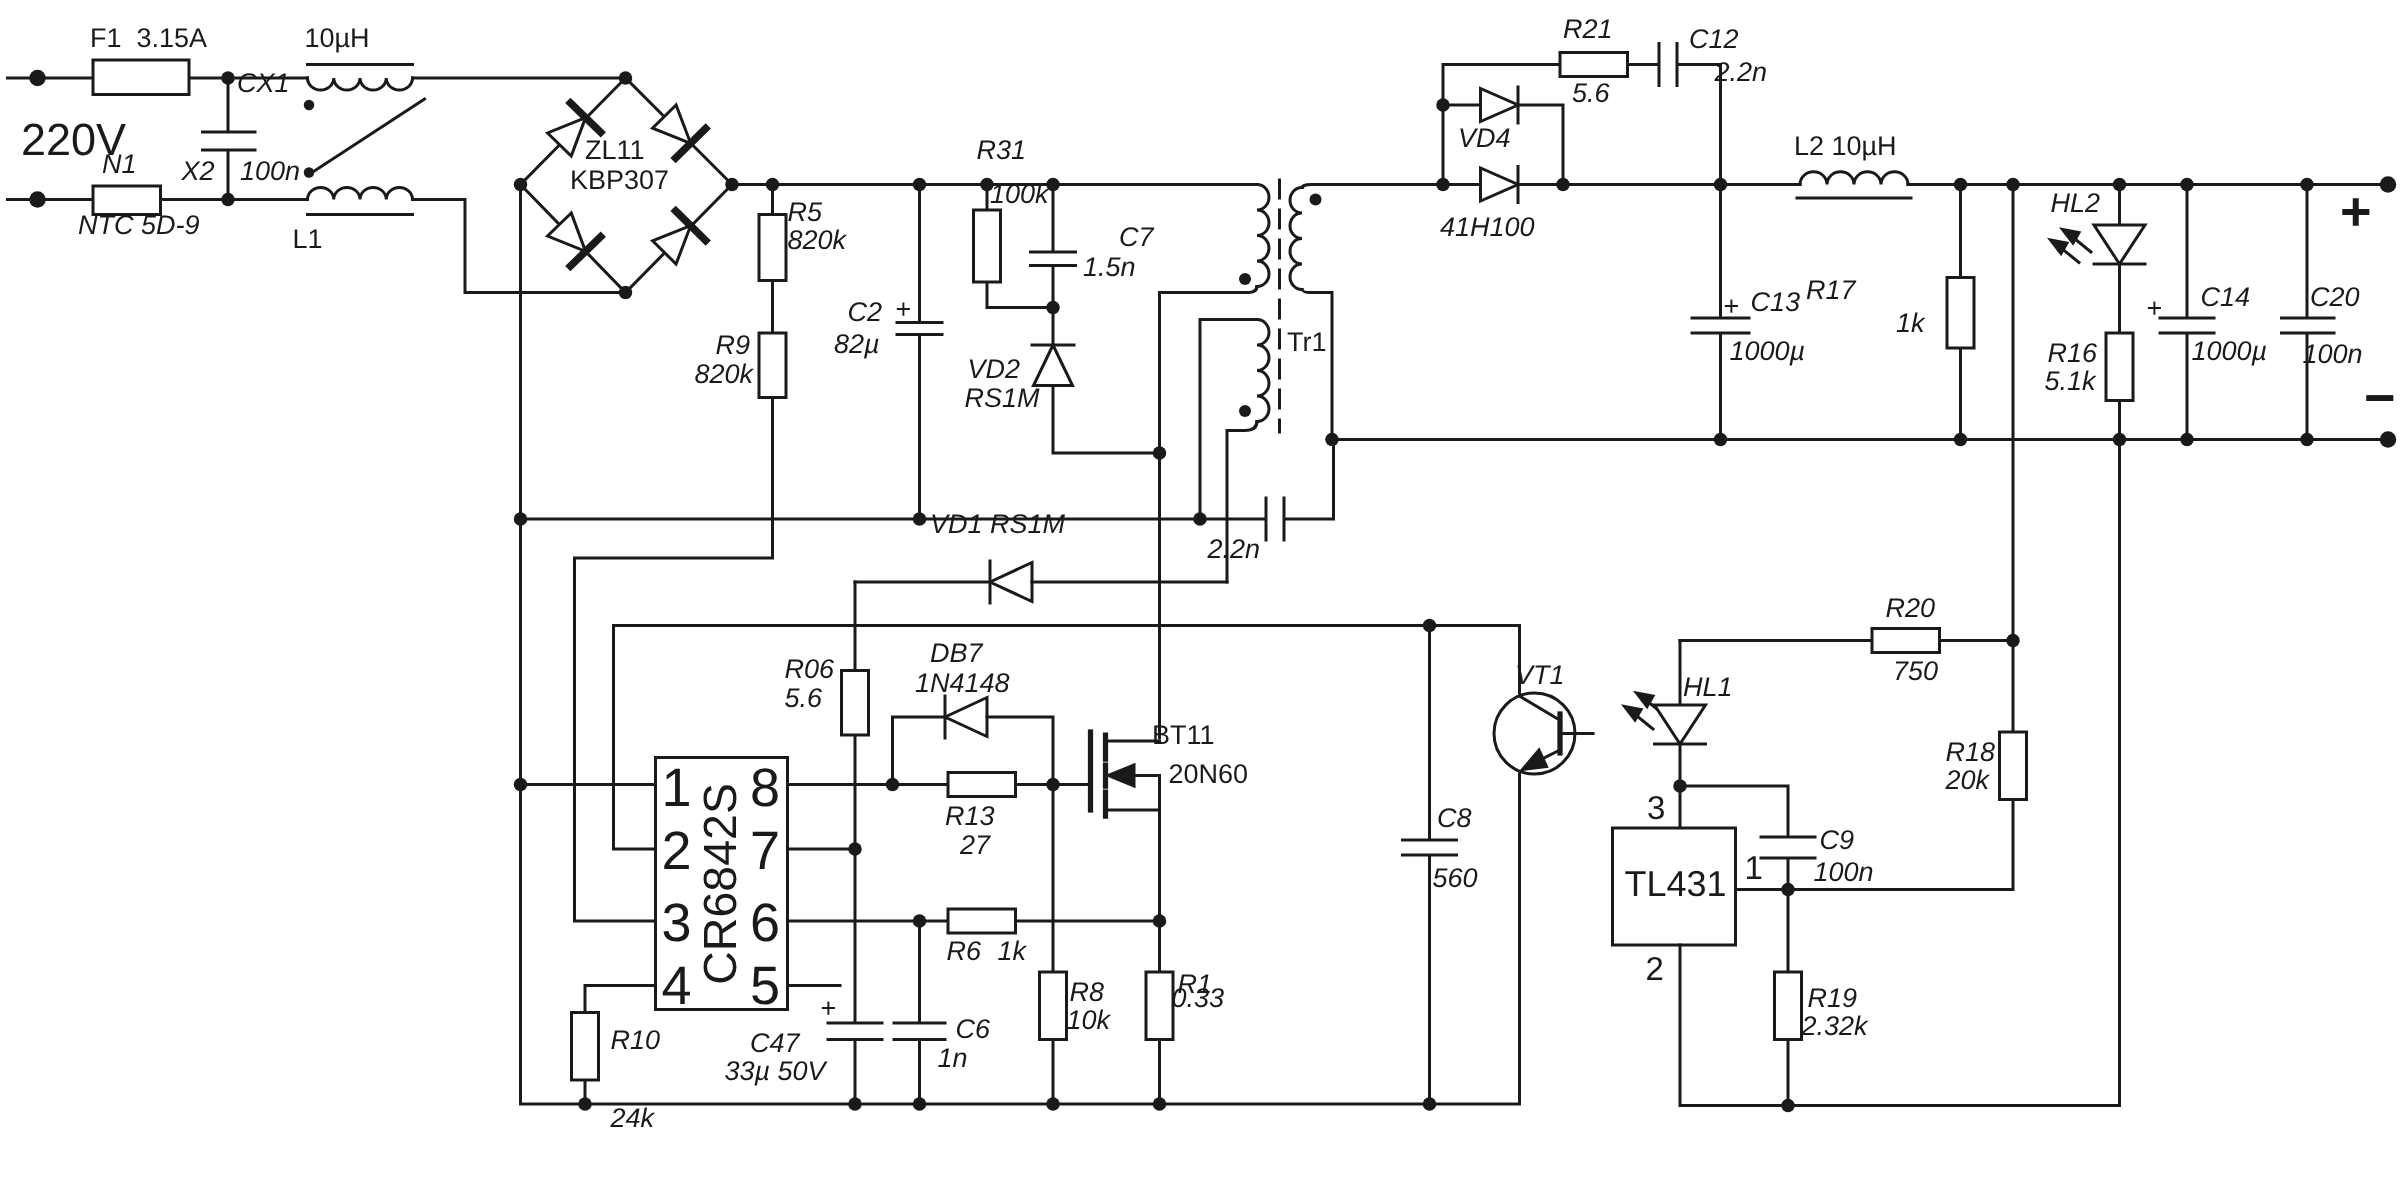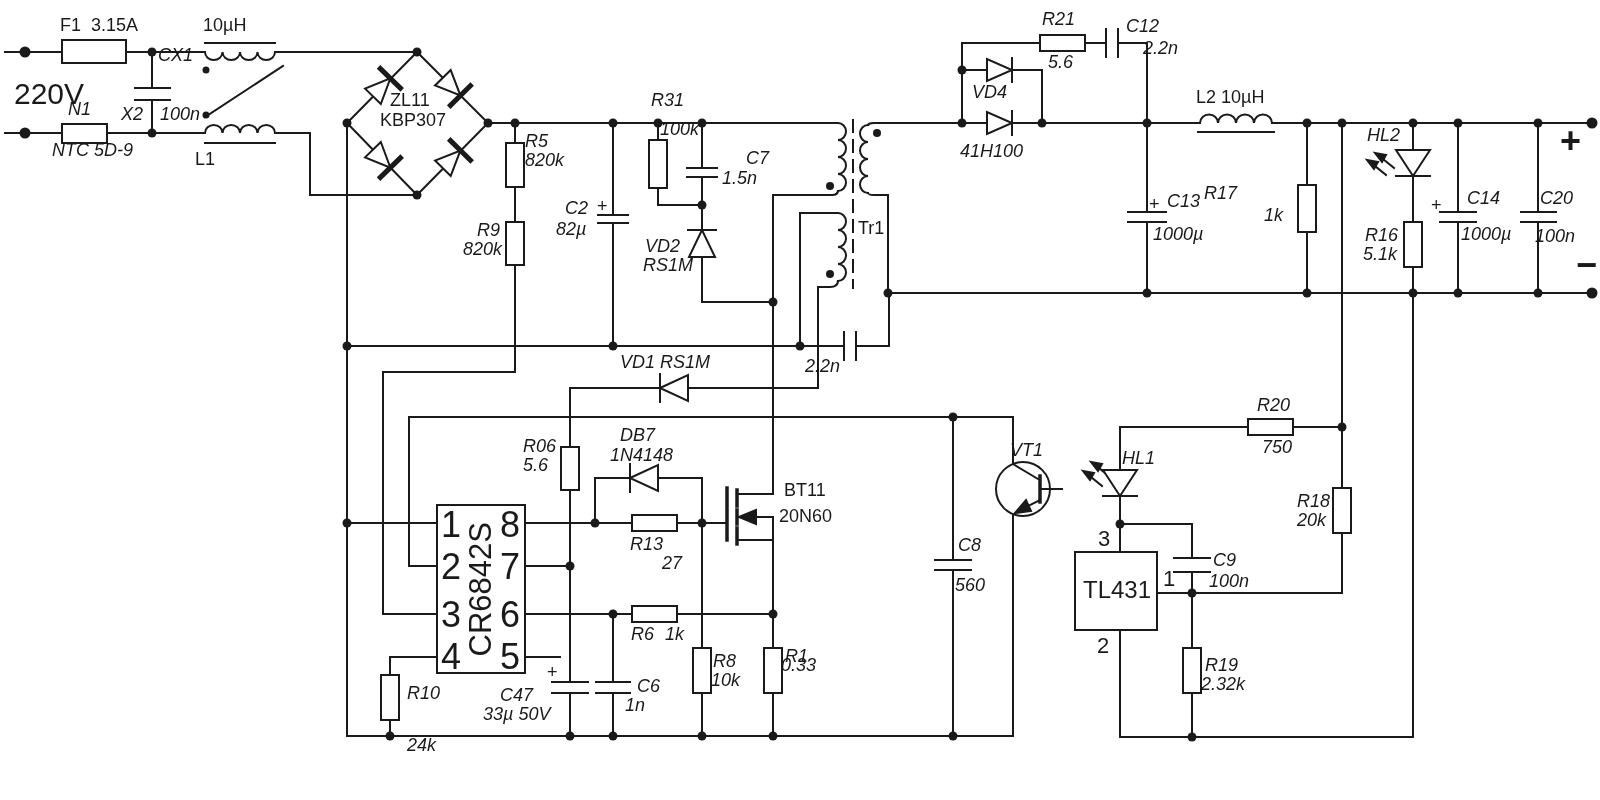--- a/index.html
+++ b/index.html
@@ -275,35 +275,35 @@
 <span class="lbl" style="left:651px;top:91px">R31</span>
 <span class="lbl" style="left:660px;top:120px">100k</span>
 <span class="lbl" style="left:746px;top:149px">C7</span>
 <span class="lbl" style="left:722px;top:169px">1.5n</span>
 <span class="lbl" style="left:645px;top:237px">VD2</span>
 <span class="lbl" style="left:643px;top:256px">RS1M</span>
 
 <span class="lbl reg" style="left:858px;top:219px">Tr1</span>
 <span class="lbl" style="left:805px;top:357px">2.2n</span>
 
-<span class="lbl" style="left:620px;top:353px">VD1 RS1M</span>
+<span class="lbl" style="left:620px;top:340px">VD1 RS1M</span>
 <span class="lbl" style="left:523px;top:437px">R06</span>
 <span class="lbl" style="left:523px;top:456px">5.6</span>
 <span class="lbl" style="left:500px;top:686px">C47</span>
 <span class="lbl" style="left:483px;top:705px">33µ 50V</span>
 <span class="lbl reg" style="left:547px;top:663px">+</span>
 
 <span class="lbl" style="left:620px;top:426px">DB7</span>
 <span class="lbl" style="left:610px;top:446px">1N4148</span>
 <span class="lbl" style="left:630px;top:535px">R13</span>
-<span class="lbl" style="left:662px;top:554px">27</span>
+<span class="lbl" style="left:640px;top:554px">27</span>
 <span class="lbl" style="left:713px;top:652px">R8</span>
 <span class="lbl" style="left:711px;top:671px">10k</span>
 
-<span class="lbl reg" style="left:784px;top:481px">BT11</span>
+<span class="lbl reg" style="left:768px;top:481px">BT11</span>
 <span class="lbl reg" style="left:779px;top:507px">20N60</span>
 
 <span class="lbl" style="left:631px;top:625px">R6</span>
 <span class="lbl" style="left:665px;top:625px">1k</span>
 <span class="lbl" style="left:785px;top:647px">R1</span>
 <span class="lbl" style="left:781px;top:656px">0.33</span>
 <span class="lbl" style="left:637px;top:677px">C6</span>
 <span class="lbl" style="left:625px;top:696px">1n</span>
 
 <span class="lbl" style="left:407px;top:684px">R10</span>

